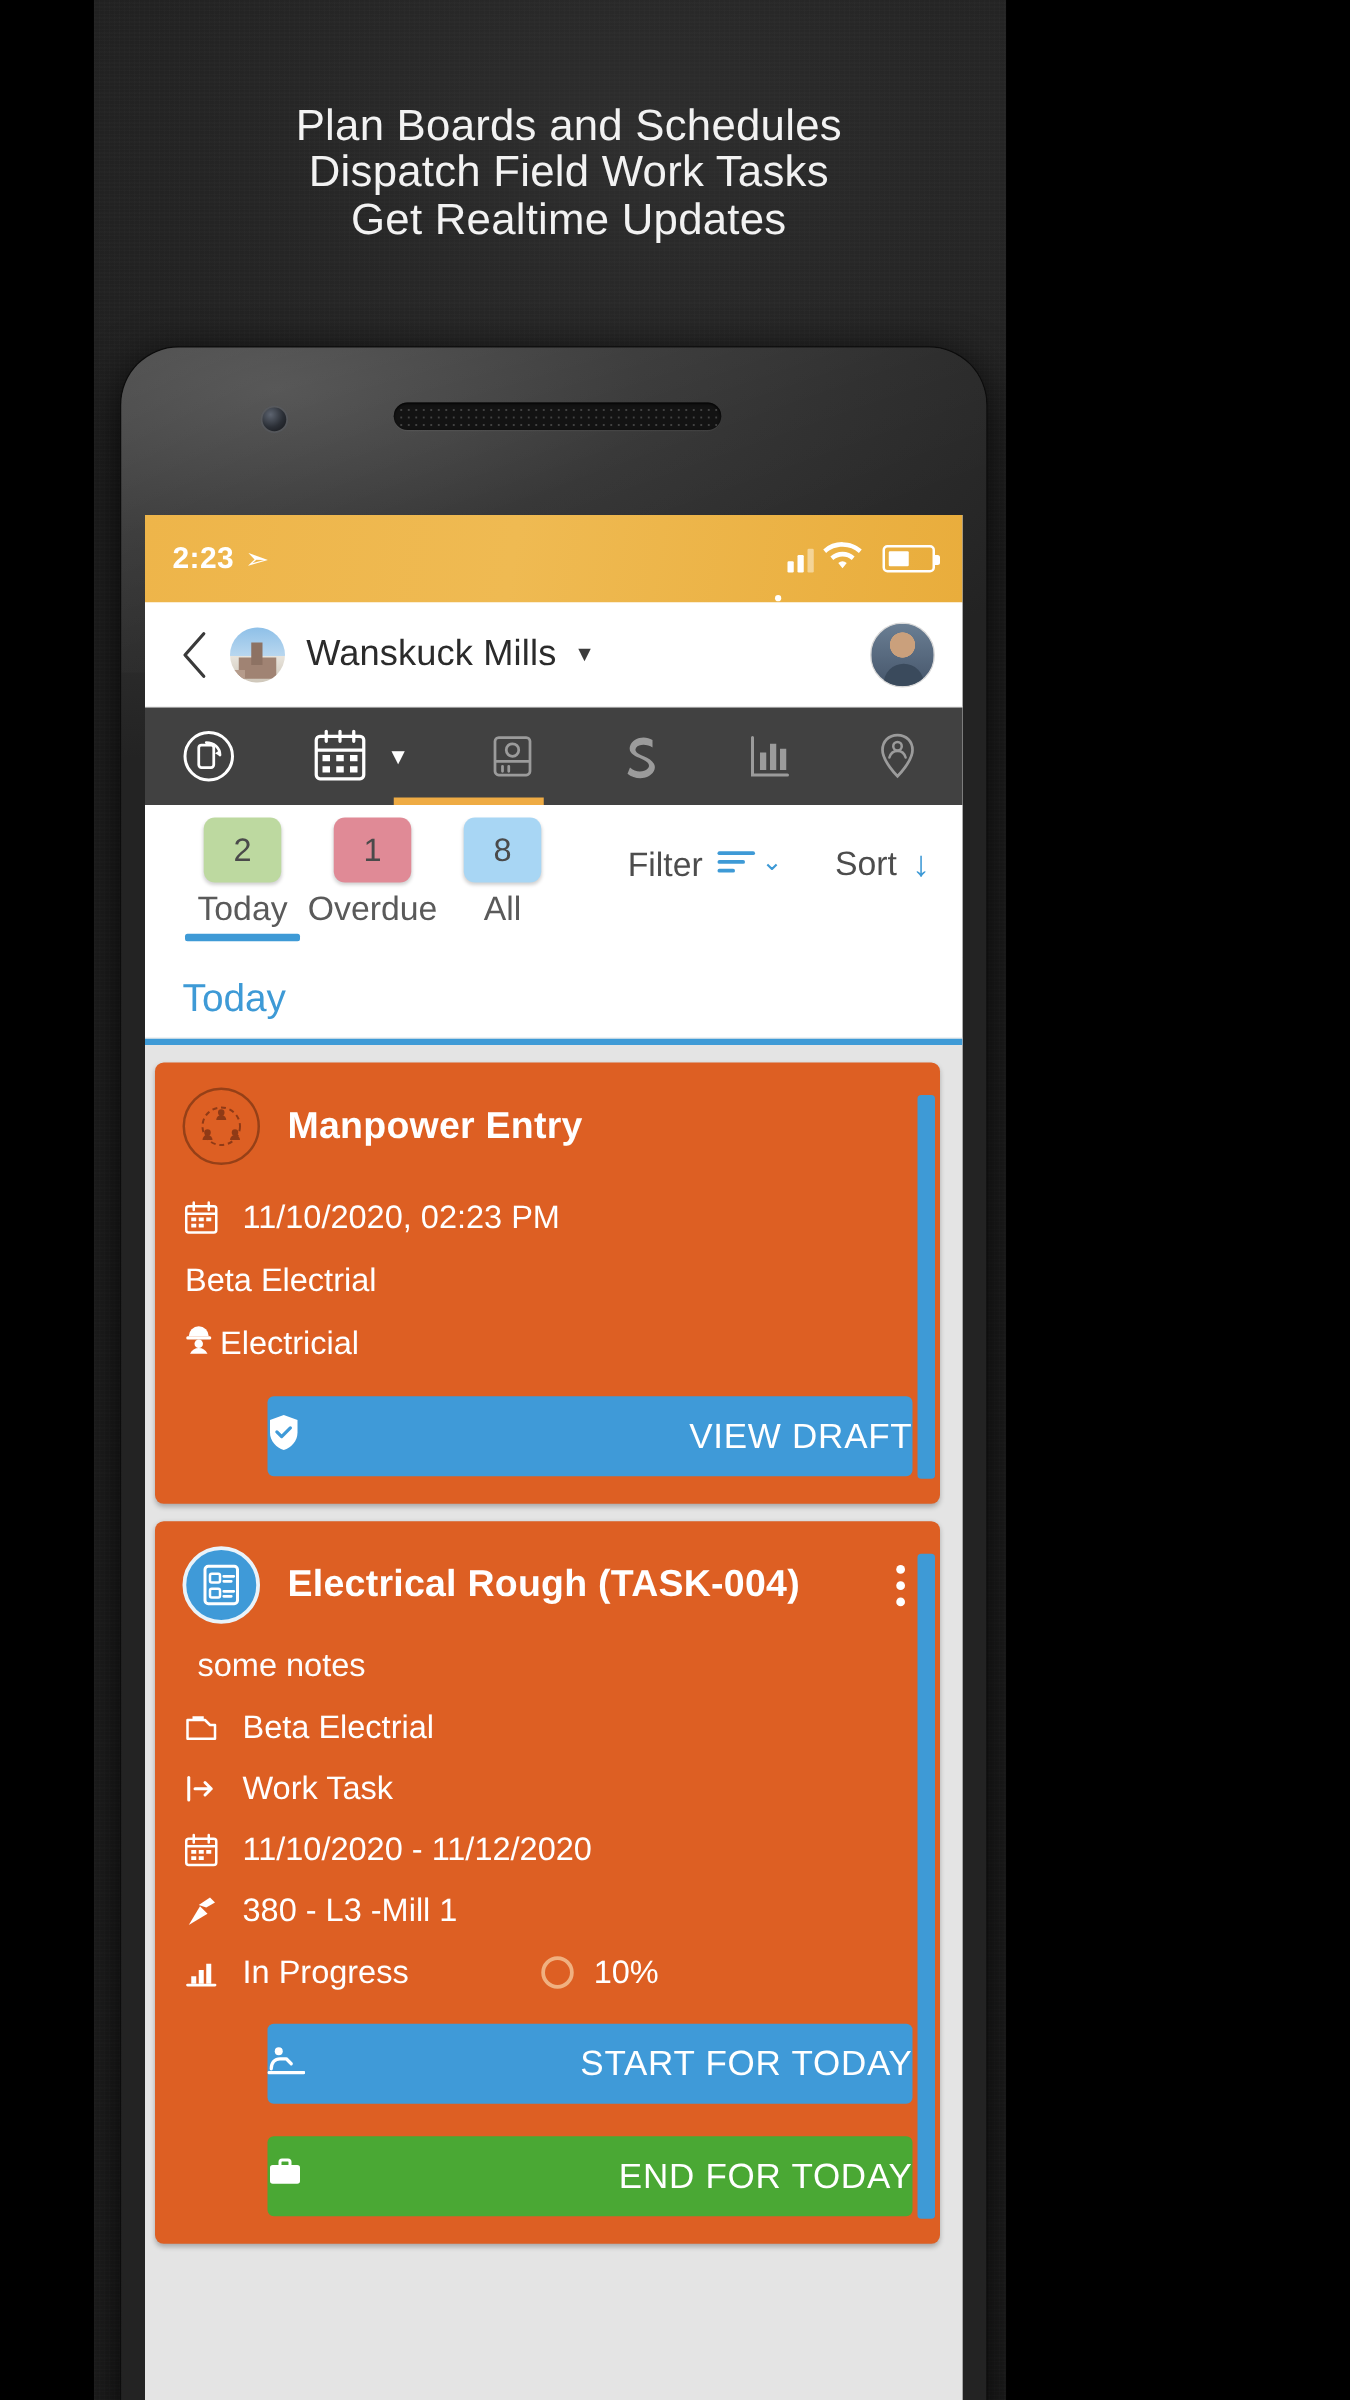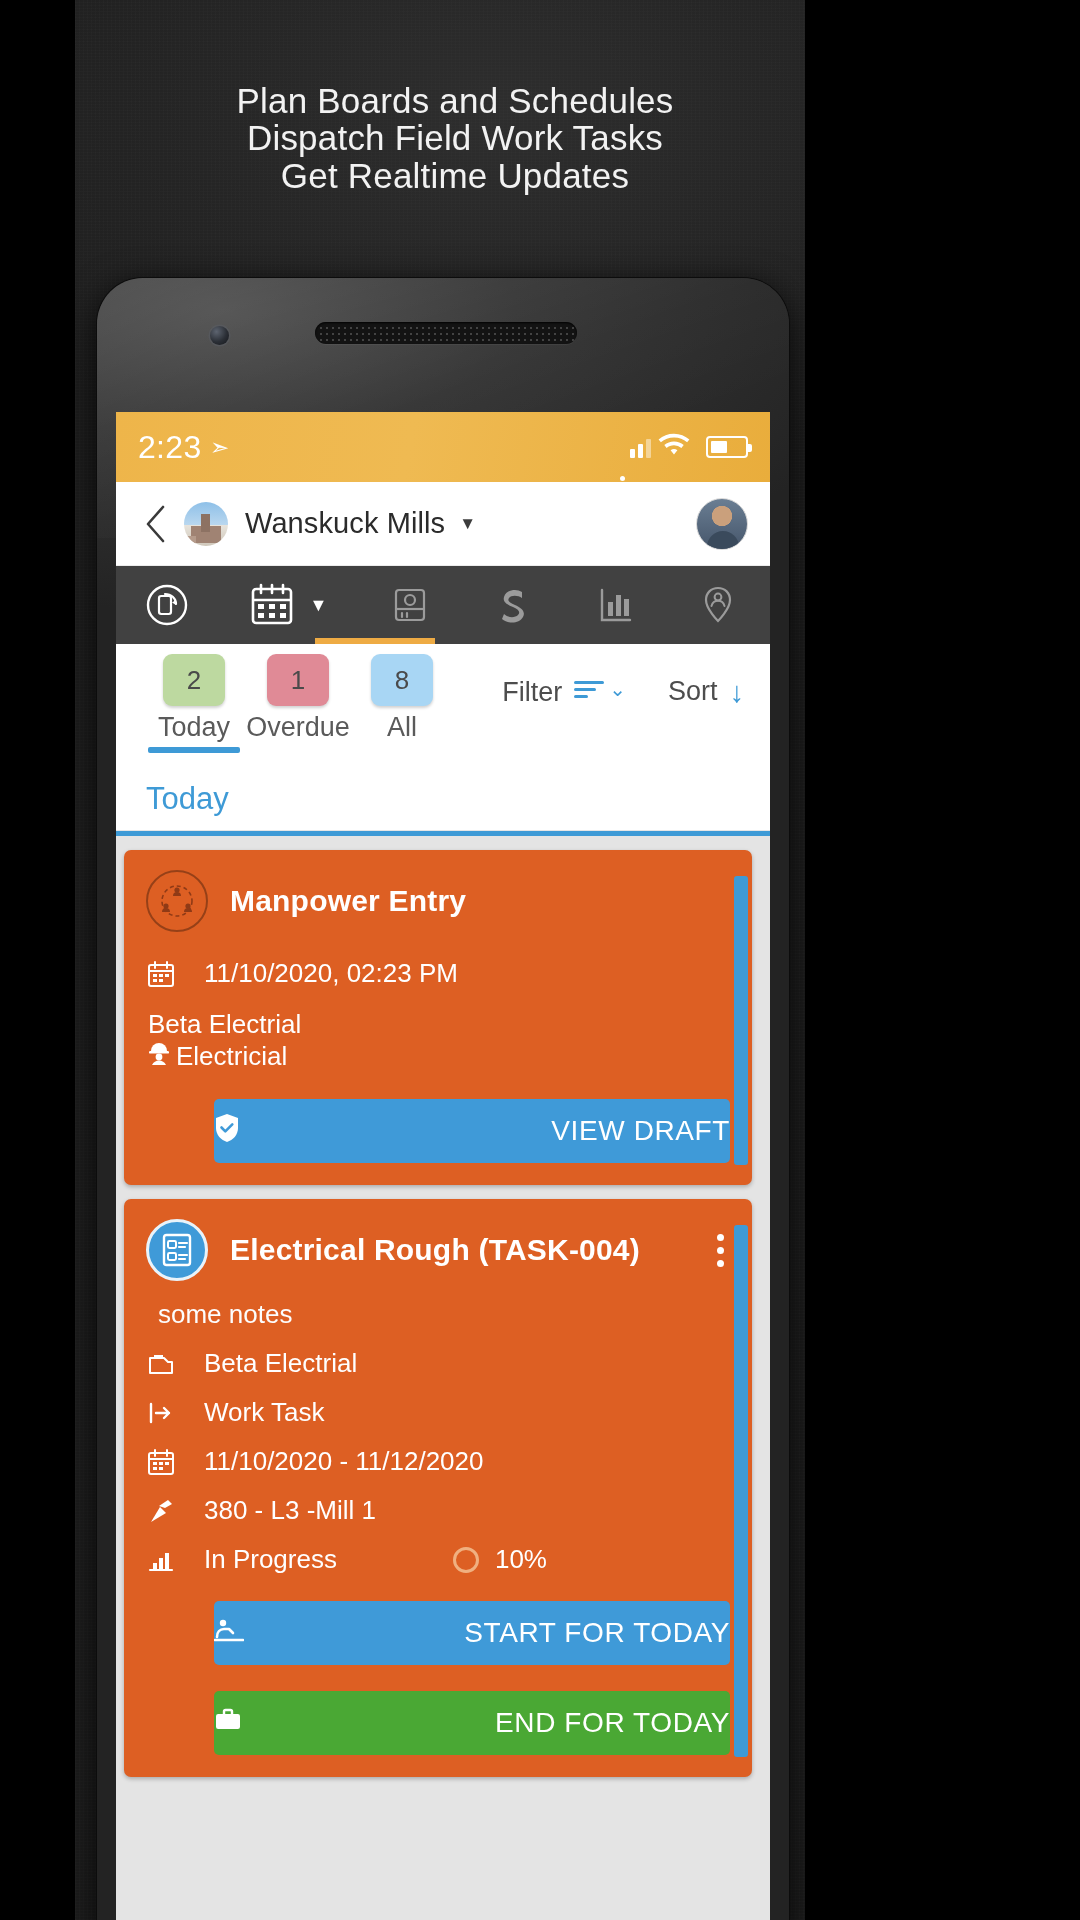--- a/index.html
+++ b/index.html
@@ -71,21 +71,21 @@
     background: #ffffff; overflow: hidden;
   }
 
   
   #status-bar {
     height: 70px; width: 100%;
     background: linear-gradient(100deg, #eeb54a 0%, #efba52 45%, #e9ad3c 100%);
     display: flex; align-items: center; padding: 0 22px;
     color: #fff;
   }
-  #status-time { font-size: 32px; font-weight: 400; letter-spacing: .3px; }
+  #status-time { font-size: 24px; font-weight: 700; letter-spacing: .3px; }
   #loc-arrow { margin-left: 9px; font-size: 23px; line-height: 1; transform: rotate(2deg); }
   .sb-spacer { flex: 1; }
   #sig-bars { display: flex; align-items: flex-end; gap: 3px; height: 22px; margin-right: 3px; }
   #sig-bars i { display: block; width: 5px; background: #fff; border-radius: 1px; }
   #sig-dot { width: 5px; height: 5px; border-radius: 50%; background:#fff; margin-right: 5px; margin-bottom: 1px; align-self: flex-end;}
   #wifi-icon { margin: 0 16px 0 4px; }
   #battery { width: 42px; height: 22px; border: 2.5px solid #fff; border-radius: 4px; position: relative; display:flex; align-items:center; }
   #battery::after { content:""; position:absolute; right:-6px; top:6px; width:4px; height:8px; background:#fff; border-radius:0 2px 2px 0; }
   #battery i { display:block; height: 12px; width: 16px; background:#fff; margin-left:3px; border-radius:1px; }
 
@@ -162,23 +162,23 @@
     display:flex; align-items:center; justify-content:center; flex: none;
   }
   .card-icon-blue {
     width: 62px; height: 62px; border-radius: 50%; background:#3f9ad8; border: 3px solid #e9f3fa;
     display:flex; align-items:center; justify-content:center; flex:none;
   }
   .card-title { font-size: 30px; font-weight: 700; letter-spacing: .2px; }
   .kebab { margin-left:auto; display:flex; flex-direction:column; gap:6px; padding: 0 6px; }
   .kebab i { width:7px; height:7px; border-radius:50%; background:#fff; display:block; }
   .card-notes { font-size: 26px; margin: 18px 0 4px 12px; color:#fdfdfd; }
-  .meta-row { display:flex; align-items:center; gap: 28px; margin-top: 18px; font-size: 26px; }
+  .meta-row { display:flex; align-items:center; gap: 18px; margin-top: 18px; font-size: 26px; }
   .meta-row .mi { width: 30px; display:flex; align-items:center; justify-content:center; flex:none; }
-  .meta-inline { display:flex; align-items:center; gap: 4px; font-size: 26px; }
+  .meta-inline { display:flex; align-items:center; gap: 4px; font-size: 26px; margin-top: 18px; }
   .progress-pill { display:flex; align-items:center; gap: 16px; margin-left: 88px; }
   .progress-ring { width: 26px; height: 26px; border-radius: 50%; border: 3px solid #f0b080; }
   .btn {
     height: 64px; border-radius: 5px; display:flex; align-items:center; justify-content:space-between;
     gap: 16px; font-size: 28px; letter-spacing: .6px; color:#fff; margin: 26px 0 0 68px;
   }
   .btn-blue { background:#3f9ad8; }
   .btn-green { background:#4aa834; }
   .btn-first { margin-left: 68px; }
 </style>

